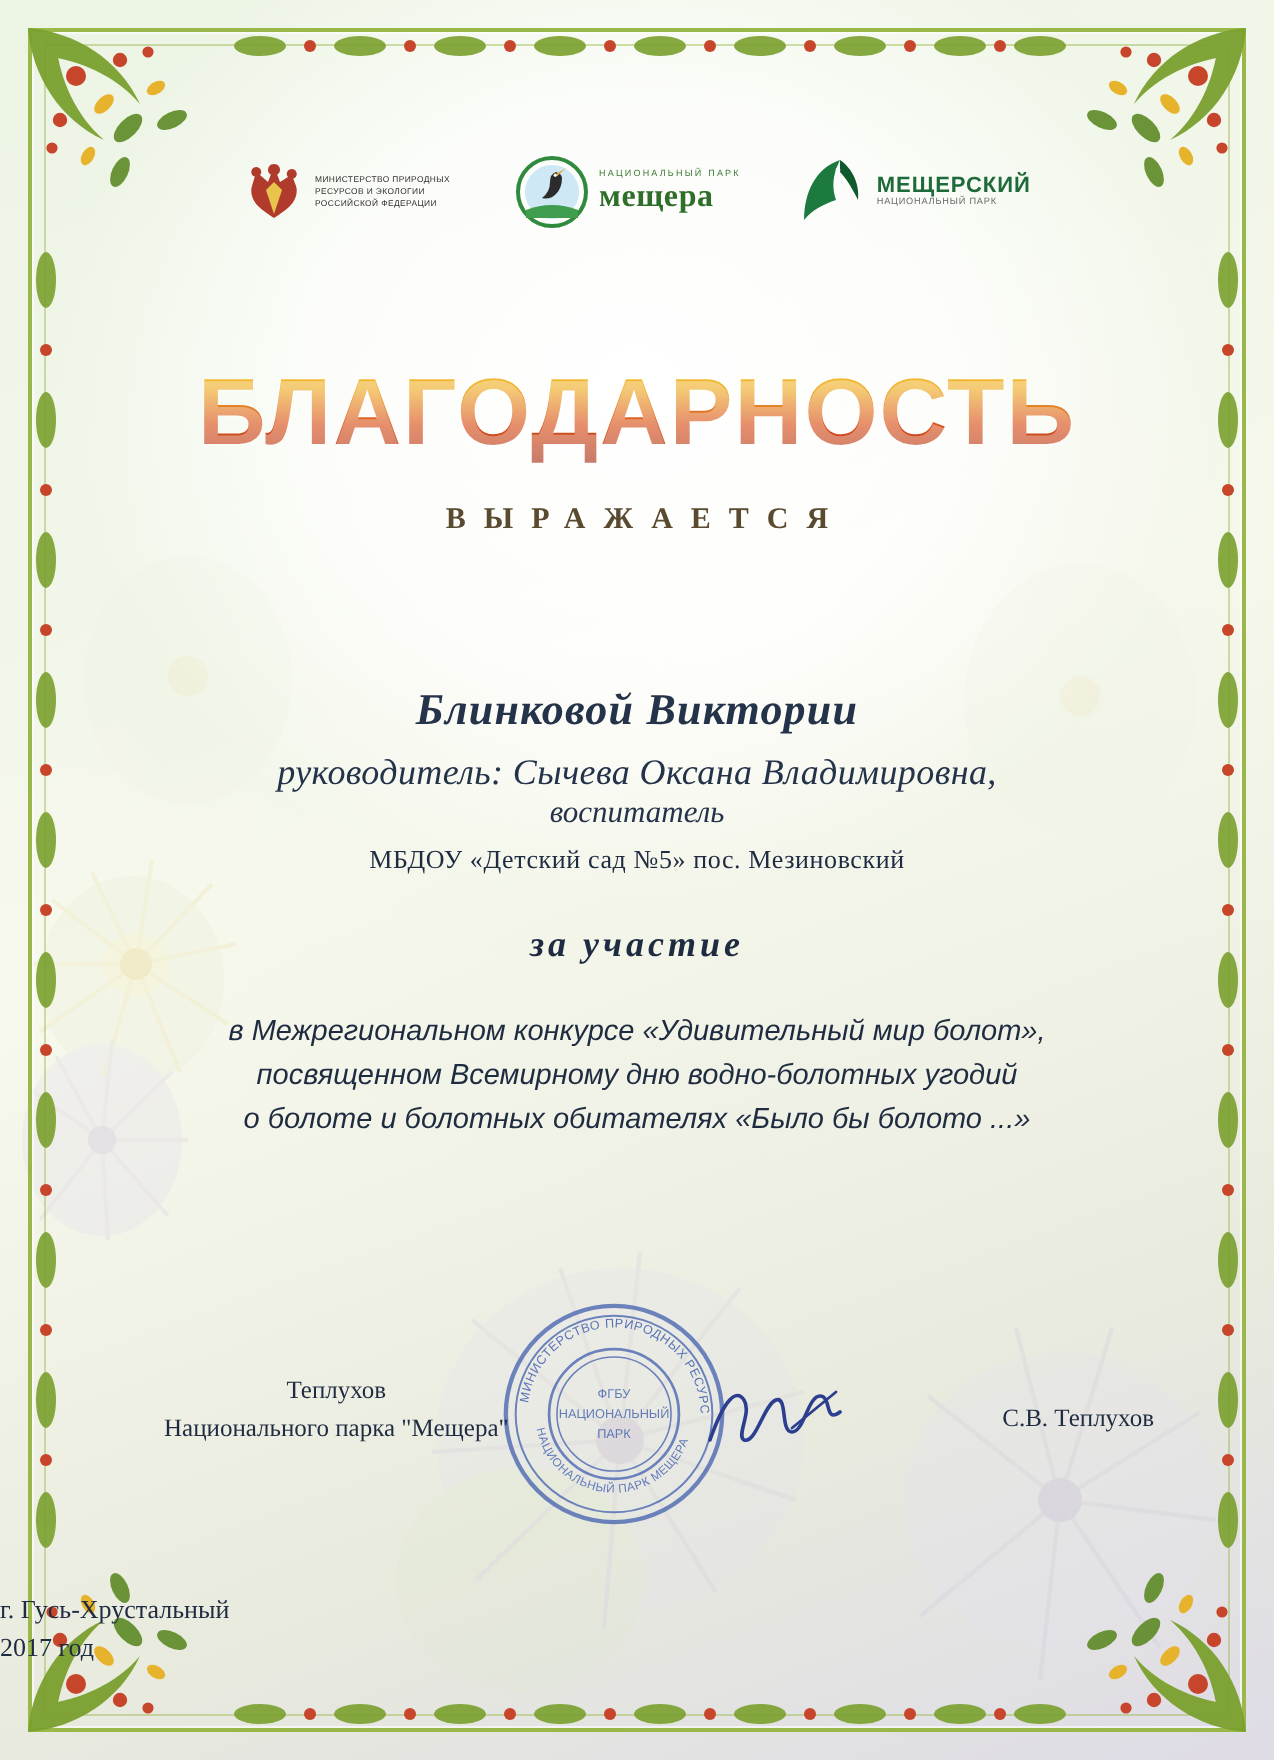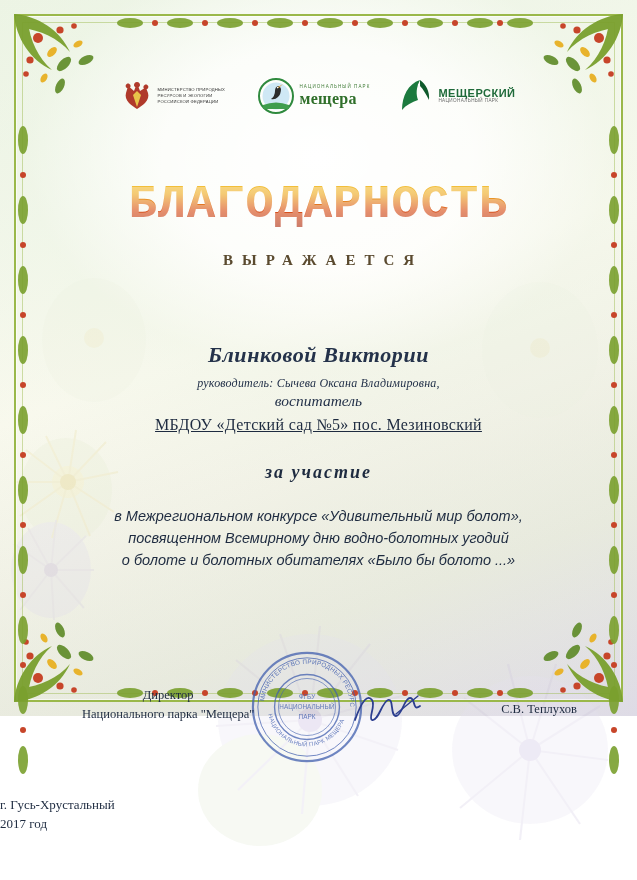--- a/index.html
+++ b/index.html
@@ -10,21 +10,21 @@
   body {
     width: 637px;
     height: 880px;
     overflow: hidden;
     font-family: "Liberation Serif", serif;
   }
 
   .certificate {
     position: relative;
     width: 637px;
-    height: 716px;
+    height: 880px;
     background:
       radial-gradient(ellipse 70% 45% at 50% 22%, #ffffff 0%, rgba(255,255,255,0.75) 35%, rgba(233,242,226,0.35) 65%, rgba(222,236,212,0.1) 100%),
       linear-gradient(160deg, #eef5e6 0%, #f4f8ec 25%, #fbfaf0 45%, #f3f2e8 62%, #e9eadf 78%, #ded9e8 100%);
     box-sizing: border-box;
   }
 
   
   .border-frame {
     position: absolute;
     left: 14px; top: 14px; right: 14px; bottom: 14px;
@@ -125,21 +125,21 @@
     letter-spacing: 0.4px;
     text-transform: uppercase;
   }
 
   
   .title {
     position: absolute;
     top: 178px;
     left: 0; right: 0;
     text-align: center;
-    font-family: Liberation Mono, monospace;
+    font-family: Liberation Sans, sans-serif;
     font-weight: bold;
     font-size: 47px;
     letter-spacing: 1px;
     background: linear-gradient(180deg, #f7d24a 0%, #efae2b 30%, #d9541f 62%, #a8301a 100%);
     -webkit-background-clip: text;
     background-clip: text;
     color: transparent;
     text-shadow: 0 1px 0 rgba(255,255,255,0.35);
   }
 
@@ -168,38 +168,37 @@
     font-style: italic;
     font-weight: bold;
     font-size: 22px;
     color: #24324a;
     letter-spacing: 0.6px;
   }
   .leader-line {
     margin-top: 8px;
     font-family: "Liberation Serif", serif;
     font-style: italic;
-    font-size: 12px;
+    font-size: 18px;
     color: #24324a;
     letter-spacing: 0.2px;
   }
   .leader-role {
     margin-top: 1px;
     font-family: "Liberation Serif", serif;
     font-style: italic;
     font-size: 15.5px;
     color: #24324a;
   }
   .institution {
     margin-top: 6px;
     font-family: "Liberation Serif", serif;
-    font-size: 16px;
+    font-size: 13px;
     color: #1e2b40;
     letter-spacing: 0.3px;
-    text-decoration: underline;
   }
 
   .award-for {
     position: absolute;
     top: 462px;
     left: 0; right: 0;
     text-align: center;
     font-family: "Liberation Serif", serif;
     font-style: italic;
     font-weight: bold;
@@ -634,21 +633,21 @@
     </g>
   </svg>
 
   <svg class="signature-mark" viewBox="0 0 72 36">
     <path d="M3 30 C10 10 16 4 20 10 C24 16 16 28 20 30 C26 32 30 12 36 10 C42 8 38 26 44 26 C50 26 52 8 58 8 C64 8 60 22 68 16" fill="none" stroke="#2c3e8f" stroke-width="1.8" stroke-linecap="round"></path>
     <path d="M44 24 L66 6" fill="none" stroke="#2c3e8f" stroke-width="1.4" stroke-linecap="round"></path>
   </svg>
 
   <div class="sign-row">
     <div class="sign-left">
-      <div>Директор</div>
+      <div>Теплухов</div>
       <div>Национального парка "Мещера"</div>
     </div>
     <div class="sign-right">С.В. Теплухов</div>
   </div>
 
   <div class="place">
     <div>г. Гусь-Хрустальный</div>
     <div>2017 год</div>
   </div>
 

